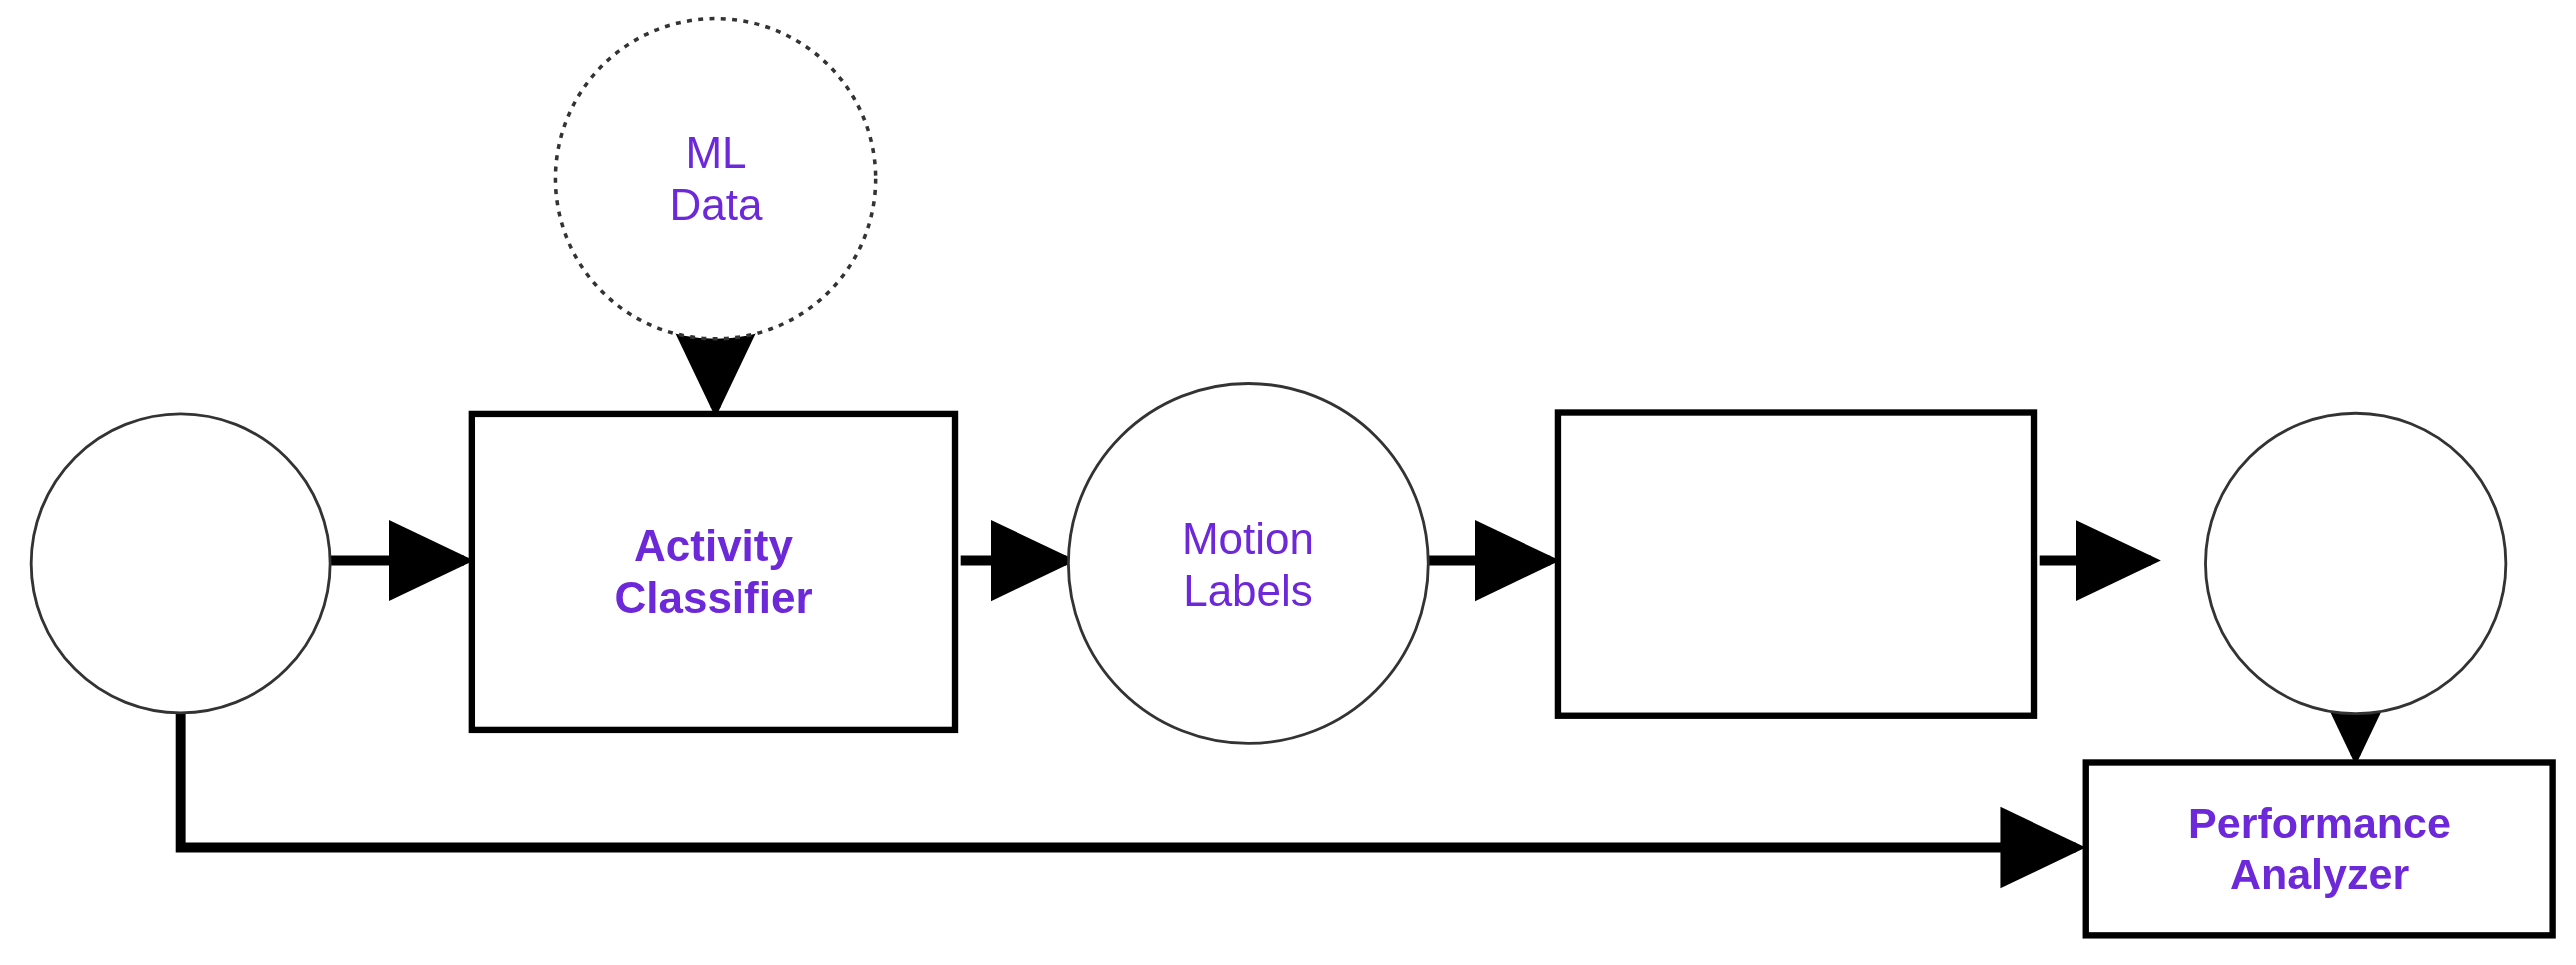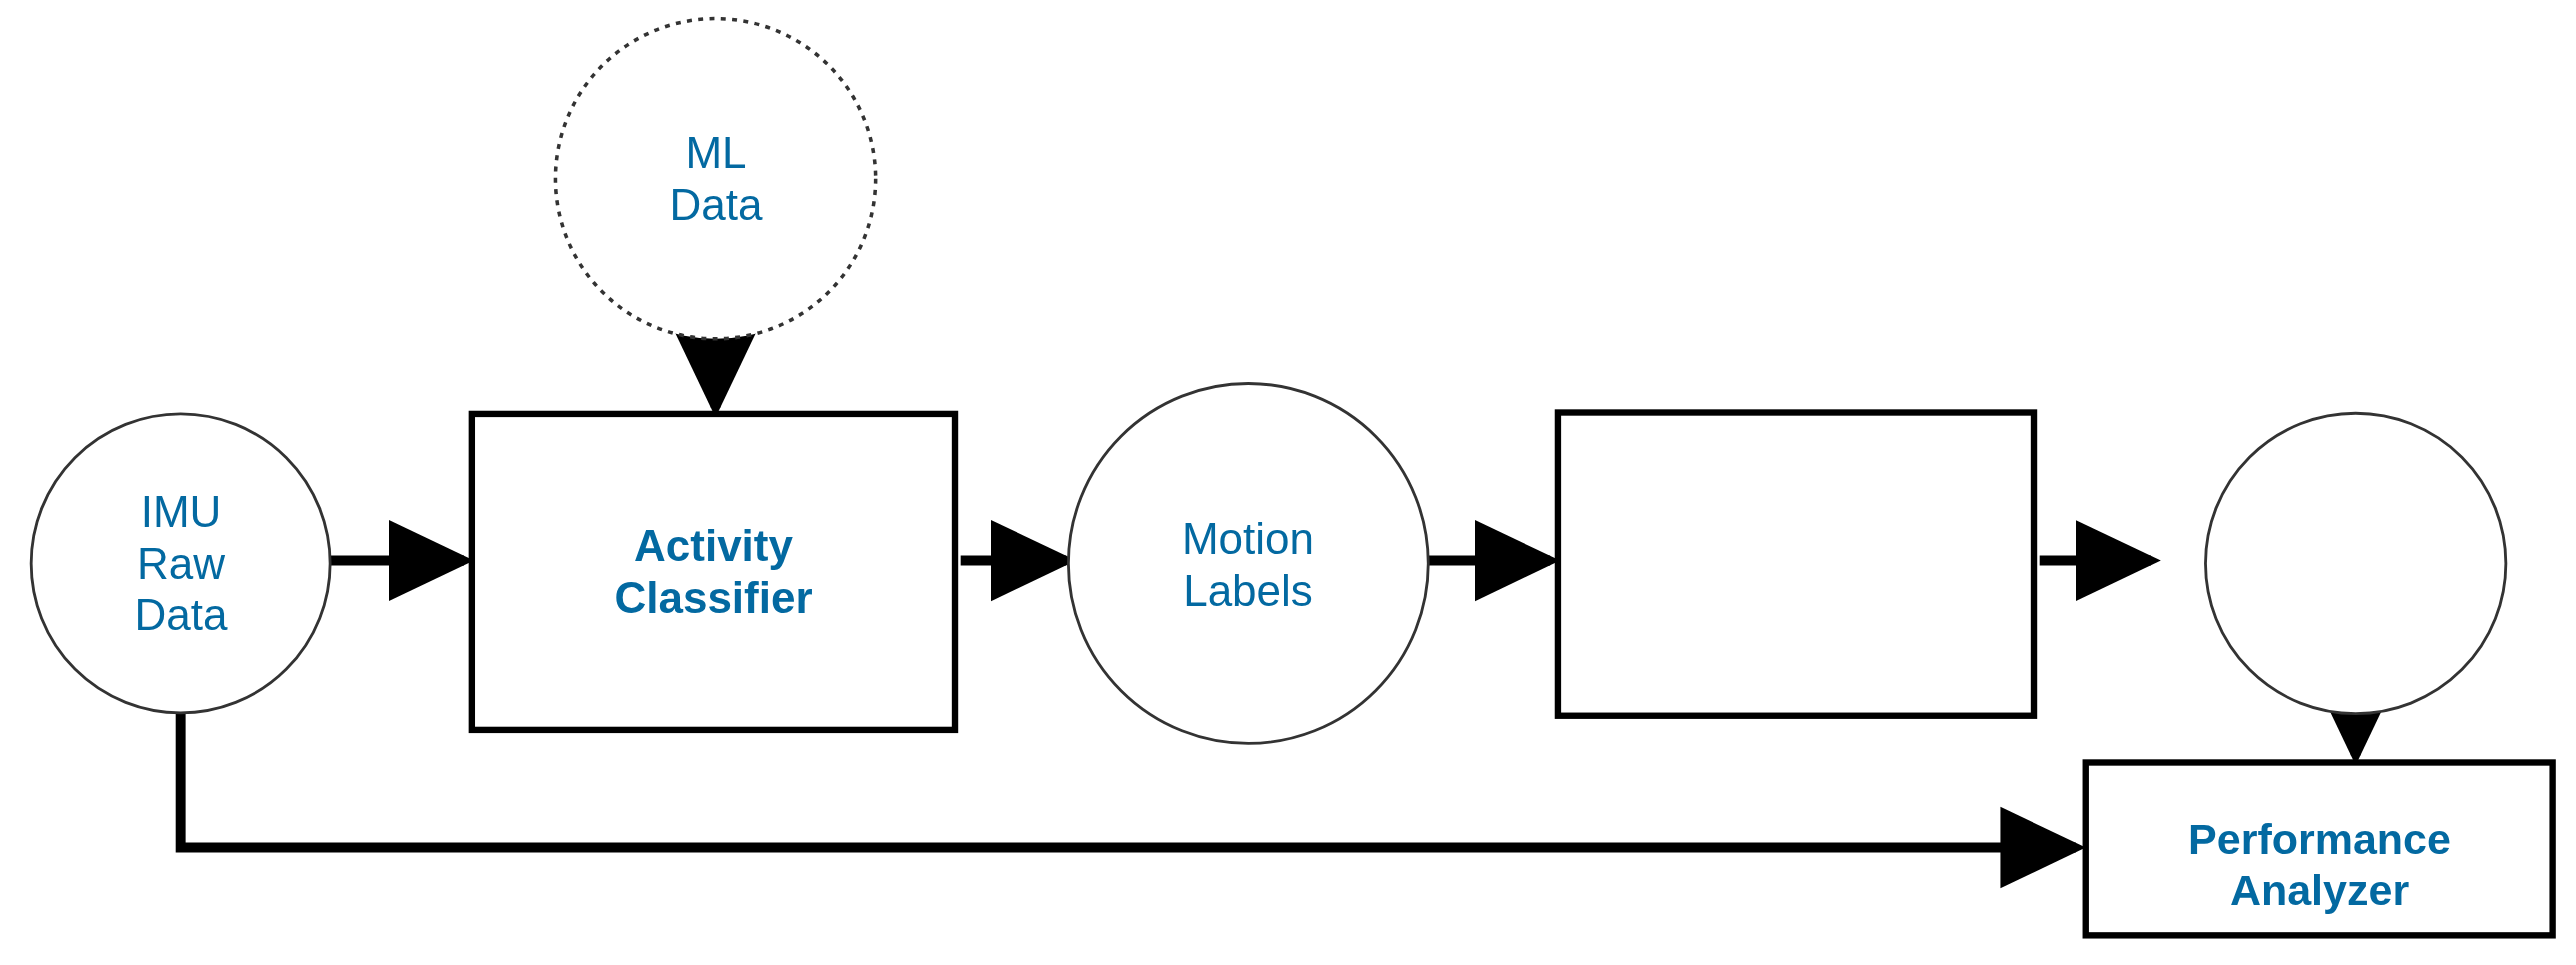--- a/index.html
+++ b/index.html
@@ -25,21 +25,21 @@
     width: 2576px;
     height: 966px;
   }
   .node-label {
     position: absolute;
     display: flex;
     flex-direction: column;
     align-items: center;
     justify-content: center;
     text-align: center;
-    color: #0369a1;
+    color: #6d28d9;
     pointer-events: none;
     line-height: 1.18;
     white-space: pre;
   }
   .lbl-regular { font-weight: 400; }
   .lbl-bold    { font-weight: 700; }
   .node-label span { display: block; }
 </style>
 </head>
 <body>
@@ -75,42 +75,37 @@
 
     <circle cx="1762" cy="795" r="254" fill="#ffffff" stroke="#333333" stroke-width="4"></circle>
 
     <rect x="2199" y="582" width="672" height="428" fill="#ffffff" stroke="#000000" stroke-width="9"></rect>
 
     <circle cx="3325" cy="795" r="212" fill="#ffffff" stroke="#333333" stroke-width="4"></circle>
 
     <rect x="2944" y="1076" width="659" height="244" fill="#ffffff" stroke="#000000" stroke-width="9"></rect>
   </svg>
 
-  <div class="node-label lbl-regular" style="left:32px; top:457px; width:298px; height:213px; font-size:44px;">
-    <span>IMU</span>
-    <span>Raw</span>
-    <span>Data</span>
-  </div>
 
   <div class="node-label lbl-regular" style="left:567px; top:106px; width:298px; height:145px; font-size:44px;">
     <span>ML</span>
     <span>Data</span>
   </div>
 
   <div class="node-label lbl-regular" style="left:1085px; top:492px; width:326px; height:145px; font-size:44px;">
     <span>Motion</span>
     <span>Labels</span>
   </div>
 
   <div class="node-label lbl-bold" style="left:476px; top:499px; width:475px; height:145px; font-size:44px;">
     <span>Activity</span>
     <span>Classifier</span>
   </div>
 
 
 
-  <div class="node-label lbl-bold" style="left:2090px; top:792px; width:459px; height:145px; font-size:43px;">
+  <div class="node-label lbl-bold" style="left:2090px; top:776px; width:459px; height:145px; font-size:43px;">
     <span>Performance</span>
     <span>Analyzer</span>
   </div>
 
 </div>
 
 
 </body></html>

